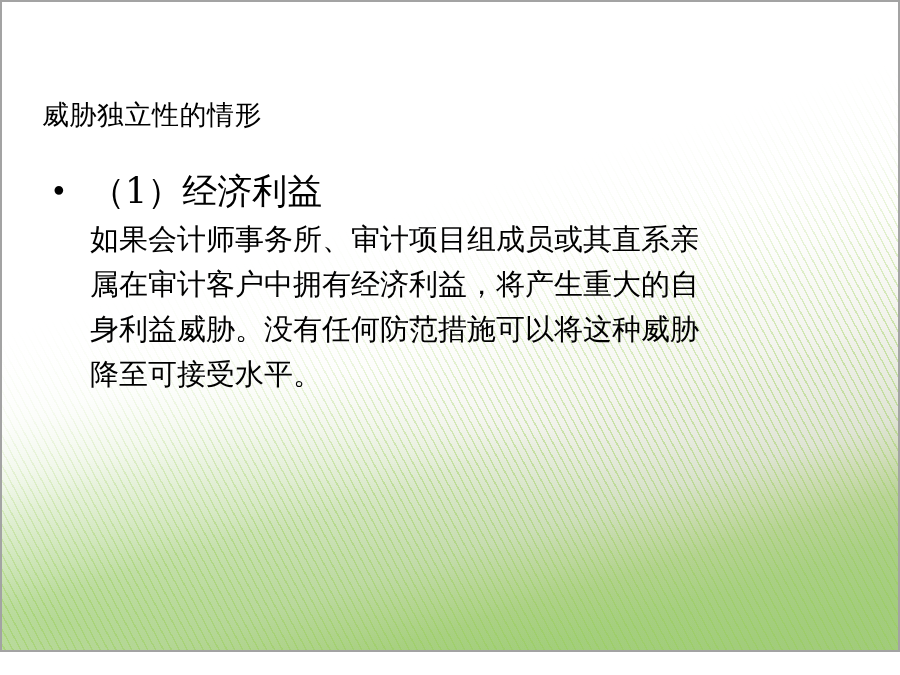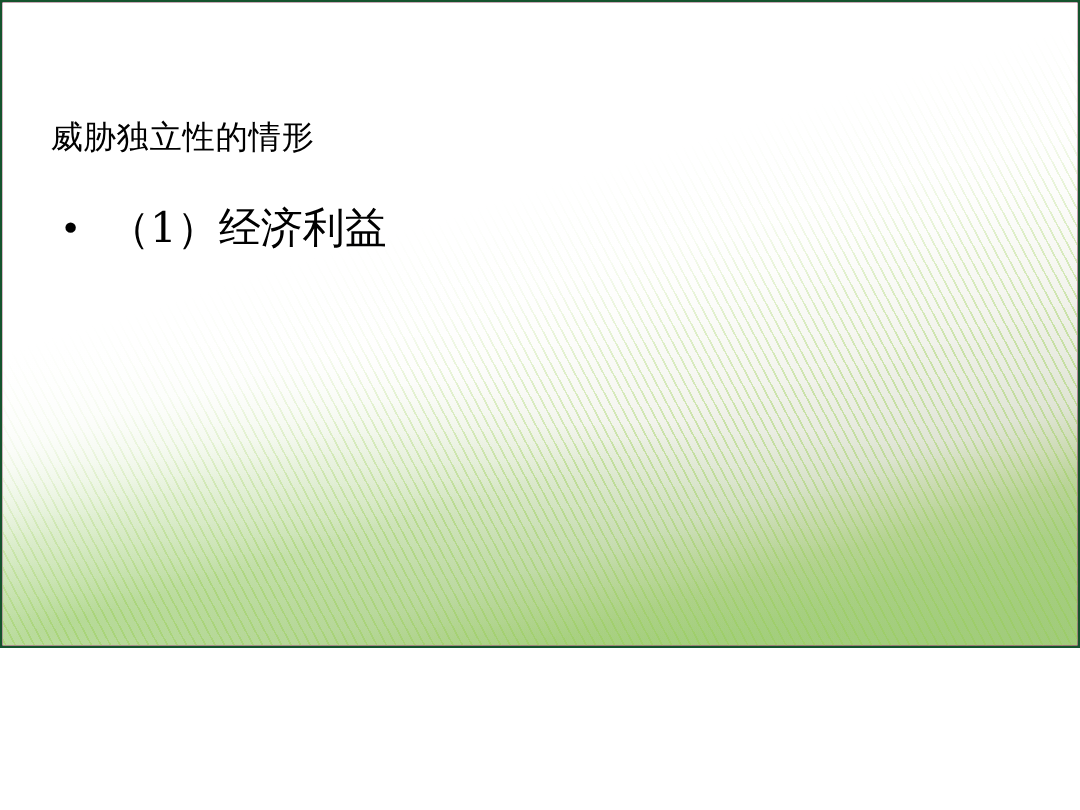--- a/index.html
+++ b/index.html
@@ -11,25 +11,25 @@
   body {
     width: 900px;
     height: 675px;
     overflow: hidden;
     font-family: "DejaVu Serif", "Liberation Serif", serif;
   }
 
   #slide {
     position: relative;
     width: 900px;
-    height: 540px;
+    height: 652px;
     box-sizing: border-box;
-    border: 2px solid #14532d;
+    border: 2px solid #a3a3a3;
     overflow: hidden;
-    background: #ec4899;
+    background: #a3a3a3;
   }
 
   
   .bg-gradient {
     position: absolute;
     inset: 0;
     background:
       linear-gradient(163deg,
         #ffffff 0%,
         #ffffff 40%,
@@ -154,16 +154,22 @@
 
     <div class="slide-title">威胁独立性的情形</div>
 
     <div class="bullet-block">
 
       <div class="bullet-row">
         <span class="bullet-marker">•</span>
         <span class="bullet-heading">（1）经济利益</span>
       </div>
 
+      <div class="body-para">
+        <div class="body-line">如果会计师事务所、审计项目组成员或其直系亲</div>
+        <div class="body-line">属在审计客户中拥有经济利益，将产生重大的自</div>
+        <div class="body-line">身利益威胁。没有任何防范措施可以将这种威胁</div>
+        <div class="body-line">降至可接受水平。</div>
+      </div>
 
     </div>
   </div>
 </div>
 
 </body></html>

